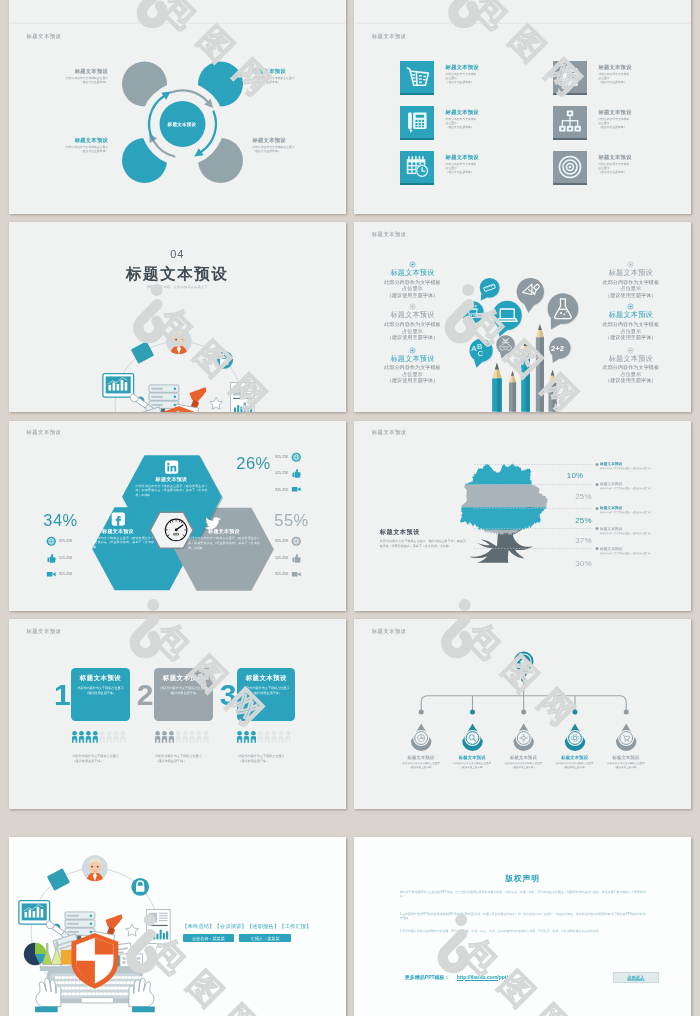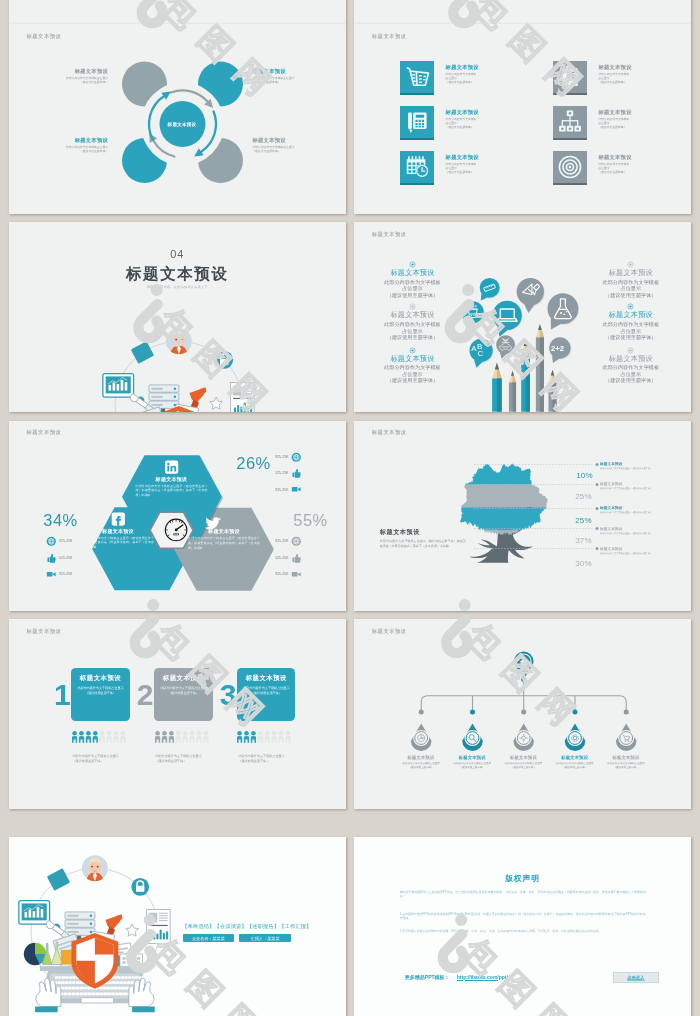--- a/index.html
+++ b/index.html
@@ -836,21 +836,21 @@
 <div class="abs" style="left:72.5px;top:107.0px;width:74px;text-align:center">
 <div style="font-size:5.0px;color:#fff;font-weight:bold;letter-spacing:.3px">标题文本预设</div>
 <div style="margin-top:2.0px;font-size:2.9px;color:#e8f6f9;line-height:1.62;text-align:justify;padding:0 1px">此部分内容作为文字模板占位显示（建议使用主题字体）如需更改请在（设置形状格式）菜单下（文本选项）中调整</div>
 </div>
 <div class="abs" style="left:178.5px;top:107.5px;width:74px;text-align:center">
 <div style="font-size:5.0px;color:#fff;font-weight:bold;letter-spacing:.3px">标题文本预设</div>
 <div style="margin-top:2.0px;font-size:2.9px;color:#e8f6f9;line-height:1.62;text-align:justify;padding:0 1px">此部分内容作为文字模板占位显示（建议使用主题字体）如需更改请在（设置形状格式）菜单下（文本选项）中调整</div>
 </div>
 <div class="abs" style="left:22px;top:90px;width:60px;text-align:center;font-size:16.5px;color:#2f97ab;letter-spacing:.5px">34%</div>
 <div class="abs" style="left:215px;top:33px;width:60px;text-align:center;font-size:16.5px;color:#2f97ab;letter-spacing:.5px">26%</div>
-<div class="abs" style="left:272px;top:90px;width:60px;text-align:center;font-size:16.5px;color:#a3afb5;letter-spacing:.5px">55%</div>
+<div class="abs" style="left:253px;top:90px;width:60px;text-align:center;font-size:16.5px;color:#a3afb5;letter-spacing:.5px">55%</div>
 <div>
       <svg viewBox="0 0 100 100" width="10.5" height="10.5" class="abs" style="left:37.0px;top:115.5px">
         <circle cx="50" cy="50" r="44" fill="#2ba3bd"></circle>
         <g fill="none" stroke="#ffffff" stroke-width="5">
 <circle cx="50" cy="50" r="27"></circle>
           <ellipse cx="50" cy="50" rx="12" ry="27"></ellipse>
           <path d="M26 40 h48"></path>
           <path d="M26 60 h48"></path>
         </g>
       </svg>
@@ -943,21 +943,21 @@
 </g>
     </svg>
 <div class="abs" style="left:26px;top:107px;width:86px">
 <div style="font-size:6.2px;color:#4b565e;font-weight:bold;letter-spacing:.5px">标题文本预设</div>
 <div style="margin-top:2.4px;font-size:3.0px;color:#838d93;line-height:1.58;text-align:justify">此部分内容作为文字模板占位显示（建议使用主题字体）如需更改请在（设置形状格式）菜单下（文本选项）中调整</div>
 </div>
 <svg width="337.5" height="3" class="abs" style="left:0;top:41.9px;display:block">
       <line x1="120" y1="1.5" x2="240" y2="1.5" stroke="#bbc3c8" stroke-width=".6" stroke-dasharray="1.5 1.5"></line>
       <circle cx="243" cy="1.5" r="1.5" fill="#929ea5"></circle>
     </svg>
-<div class="abs" style="left:206px;top:50.5px;width:33px;text-align:right;font-size:8.0px;color:#2f97ab;letter-spacing:.2px">10%</div>
+<div class="abs" style="left:213px;top:50.5px;width:33px;text-align:left;font-size:8.0px;color:#2f97ab;letter-spacing:.2px">10%</div>
 <div class="abs" style="left:246.3px;top:41.199999999999996px;width:66px">
 <div style="font-size:3.6px;color:#2f97ab;font-weight:bold;letter-spacing:.15px">标题文本预设</div>
 <div style="margin-top:1.1px;font-size:2.1px;color:#8b9298;line-height:1.5;text-align:justify">此部分内容作为文字模板占位显示（建议使用主题字体）</div>
 </div>
 <svg width="337.5" height="3" class="abs" style="left:0;top:62.1px;display:block">
       <line x1="120" y1="1.5" x2="240" y2="1.5" stroke="#bbc3c8" stroke-width=".6" stroke-dasharray="1.5 1.5"></line>
       <circle cx="243" cy="1.5" r="1.5" fill="#929ea5"></circle>
     </svg>
 <div class="abs" style="left:205px;top:71.8px;width:33px;text-align:right;font-size:8.0px;color:#a8b2b8;letter-spacing:.2px">25%</div>
 <div class="abs" style="left:246.3px;top:61.4px;width:66px">

